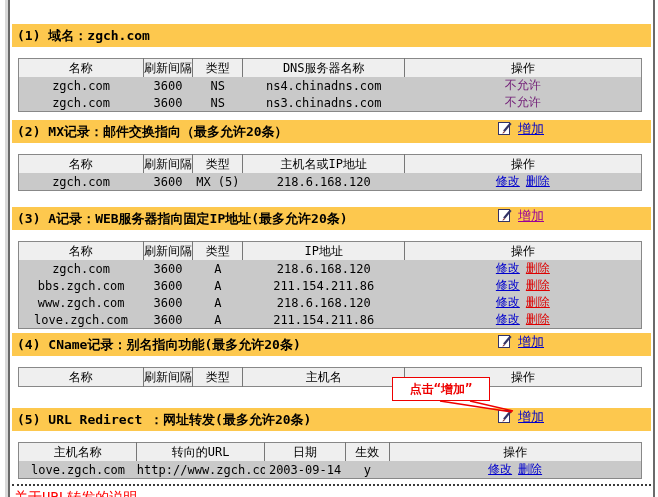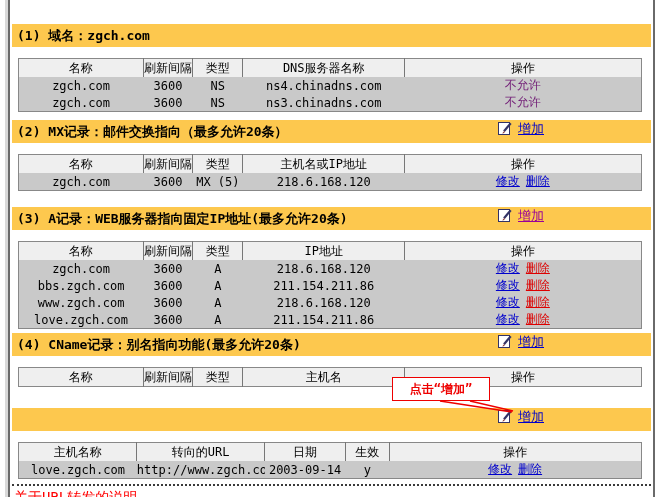--- a/index.html
+++ b/index.html
@@ -226,21 +226,21 @@
           <tr>
             <th class="sep">名称</th>
             <th class="sep">刷新间隔</th>
             <th class="sep">类型</th>
             <th class="sep">主机名</th>
             <th>操作</th>
           </tr>
         </thead>
         <tbody></tbody>
       </table>
-      <div class="bar" style="margin-top: 21px;"><span class="add-group">
+      <div class="bar" style="margin-top: 21px;"><span class="bar-title">(5) URL Redirect ：网址转发(最多允许20条)</span><span class="add-group">
           <svg class="add-icon" viewBox="0 0 14 14" width="14" height="14" aria-hidden="true">
     <rect x="0.5" y="0.5" width="11" height="12" fill="#ffffff" stroke="#333366" stroke-width="1"></rect>
     <line x1="12.7" y1="1.2" x2="6" y2="9.2" stroke="#333366" stroke-width="2.2"></line>
     <path d="M6.6 8.4 L4.2 11.6 L6.4 11.1 Z" fill="#883333"></path>
   </svg>
           <span class="add-link">增加</span>
         </span></div>
       <table class="records">
         <colgroup>
           <col style="width: 19%;">

